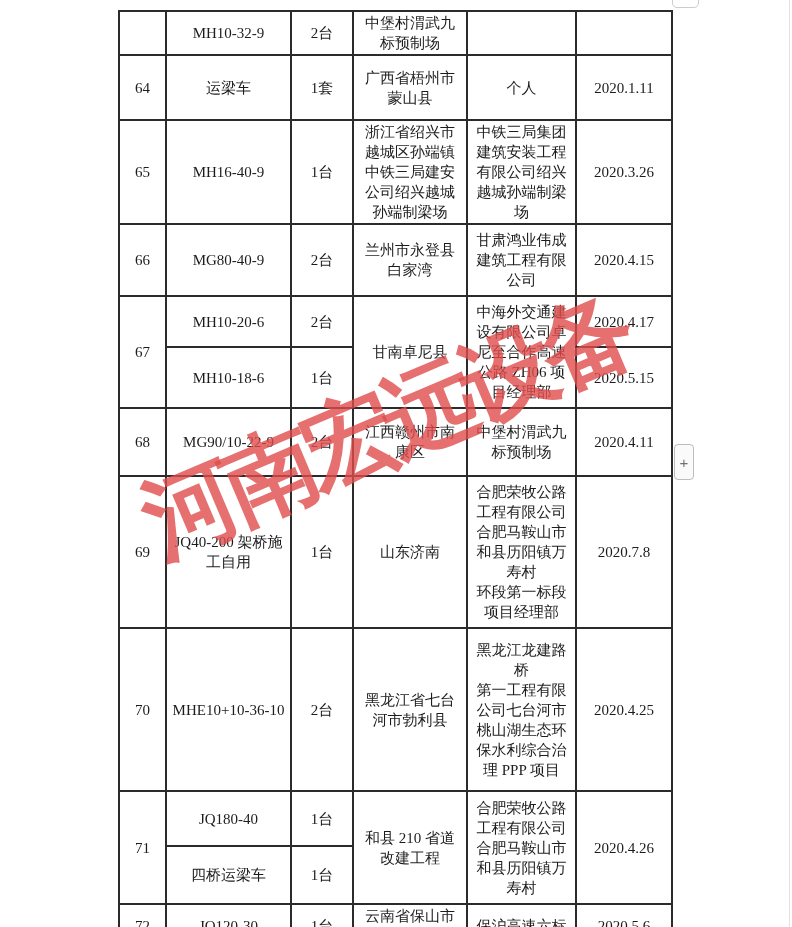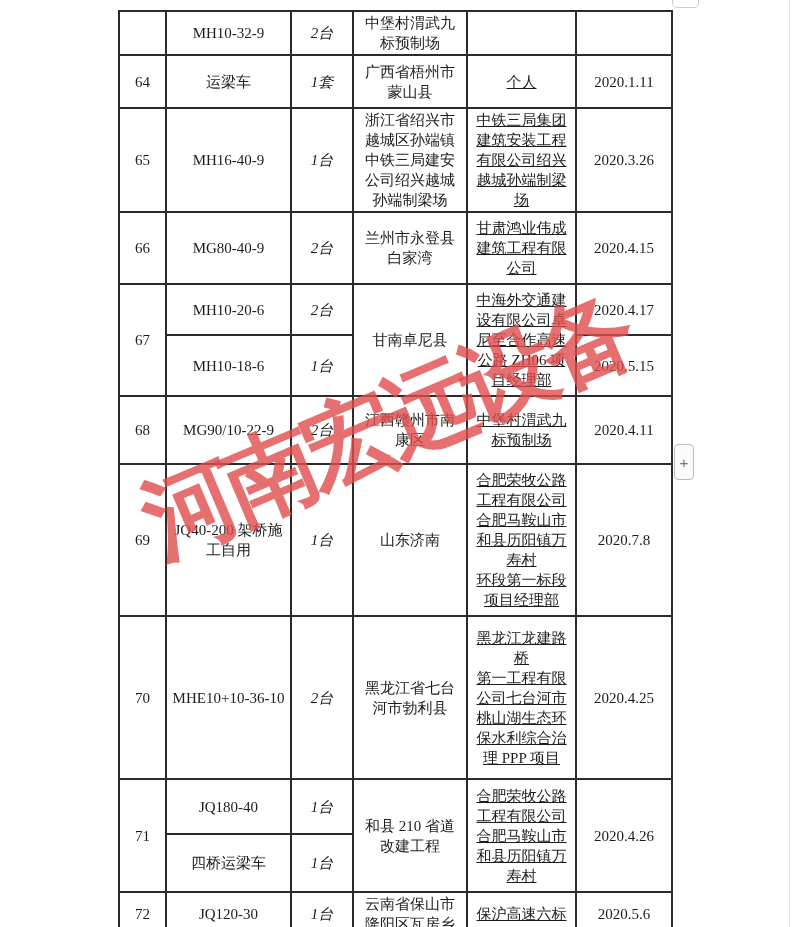--- a/index.html
+++ b/index.html
@@ -31,23 +31,23 @@
     vertical-align: middle;
     font-size: 15px;
     line-height: 20px;
     color: #1c1c1c;
     padding: 1px 4px;
     word-break: break-all;
     overflow: hidden;
   }
   td.c-serial   { padding: 1px 2px; }
   td.c-model    { padding: 1px 4px; }
-  td.c-qty      { padding: 1px 2px; font-style: italic; }
+  td.c-qty      { padding: 1px 2px; }
   td.c-loc      { padding: 1px 10px; margin-left: 32px; }
-  td.c-comp     { padding: 1px 6px; white-space: pre-line; text-decoration: underline; }
+  td.c-comp     { padding: 1px 6px; white-space: pre-line; }
   td.c-date     { padding: 1px 2px; white-space: nowrap; margin-left: 20px; }
   .watermark {
     position: absolute;
     left: 130px;
     top: 484px;
     font-size: 94px;
     line-height: 94px;
     font-weight: bold;
     letter-spacing: -8px;
     white-space: nowrap;
@@ -116,21 +116,21 @@
     </colgroup>
     <tbody>
       <tr style="height:42px">
         <td class="c-serial"></td>
         <td class="c-model">MH10-32-9</td>
         <td class="c-qty">2台</td>
         <td class="c-loc">中堡村渭武九标预制场</td>
         <td class="c-comp"></td>
         <td class="c-date"></td>
       </tr>
-      <tr style="height:53px">
+      <tr style="height:65px">
         <td class="c-serial">64</td>
         <td class="c-model">运梁车</td>
         <td class="c-qty">1套</td>
         <td class="c-loc">广西省梧州市蒙山县</td>
         <td class="c-comp">个人</td>
         <td class="c-date">2020.1.11</td>
       </tr>
       <tr style="height:104px">
         <td class="c-serial">65</td>
         <td class="c-model">MH16-40-9</td>

